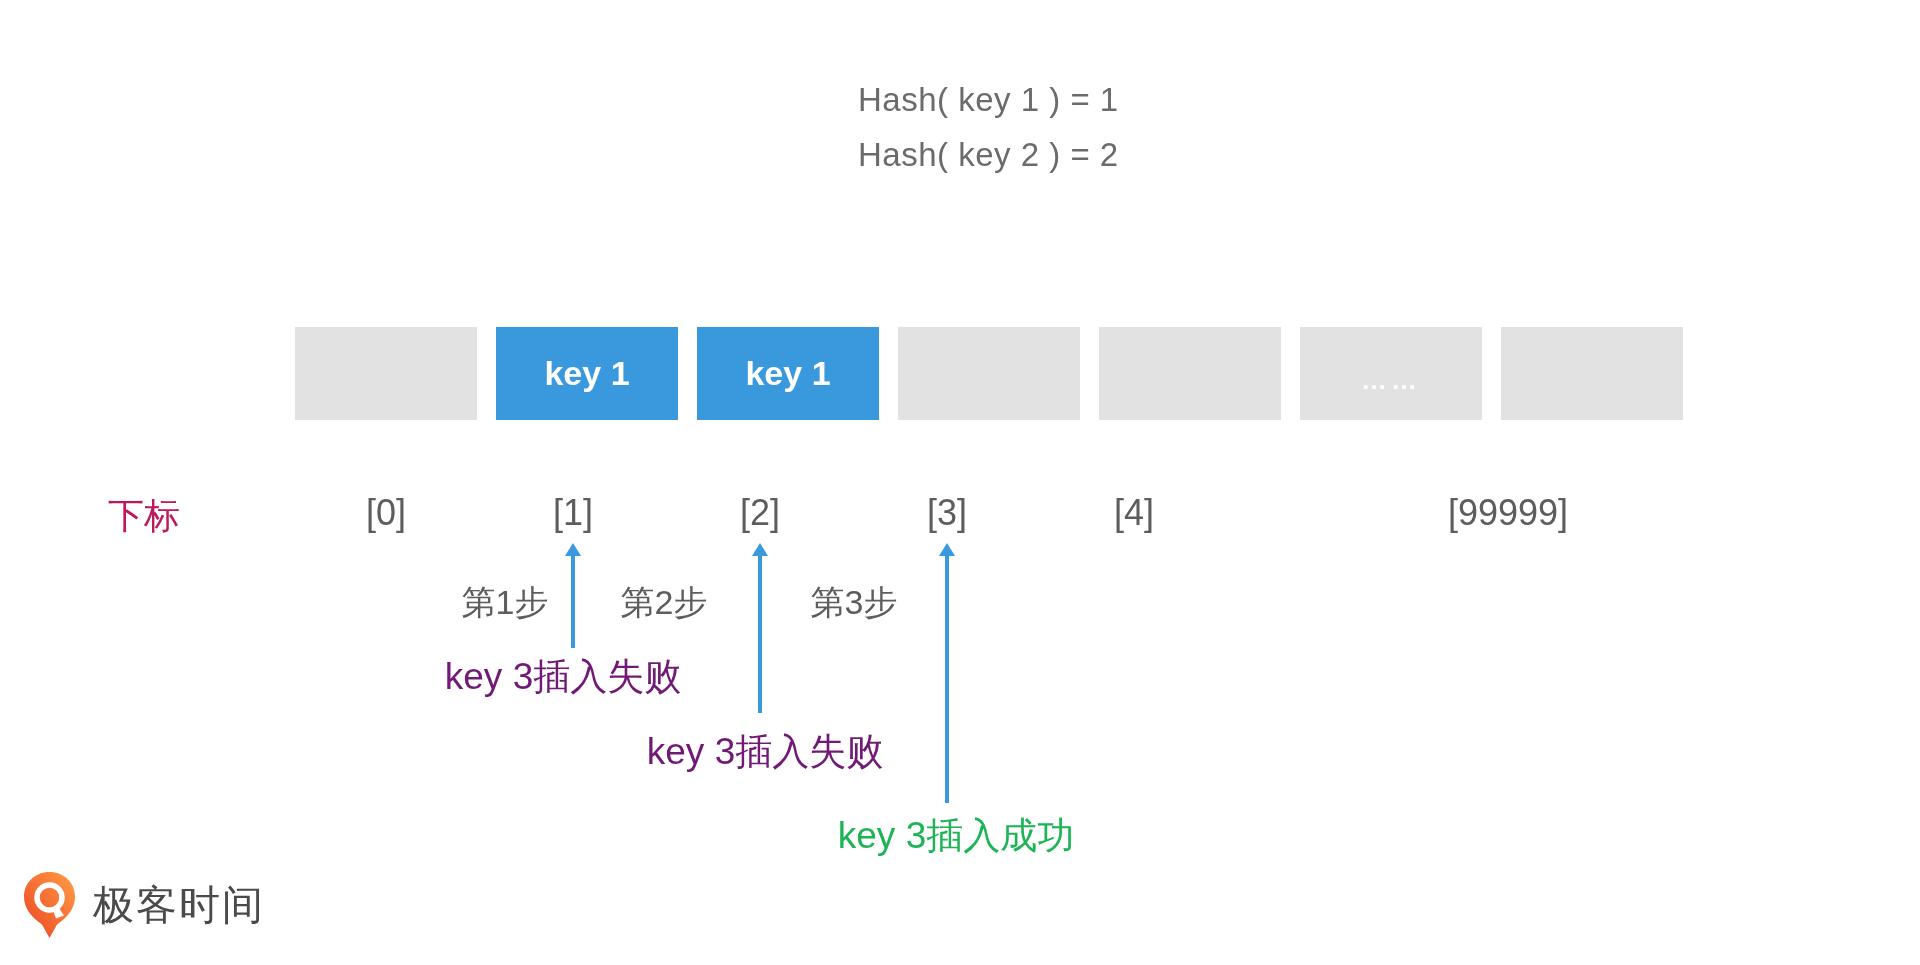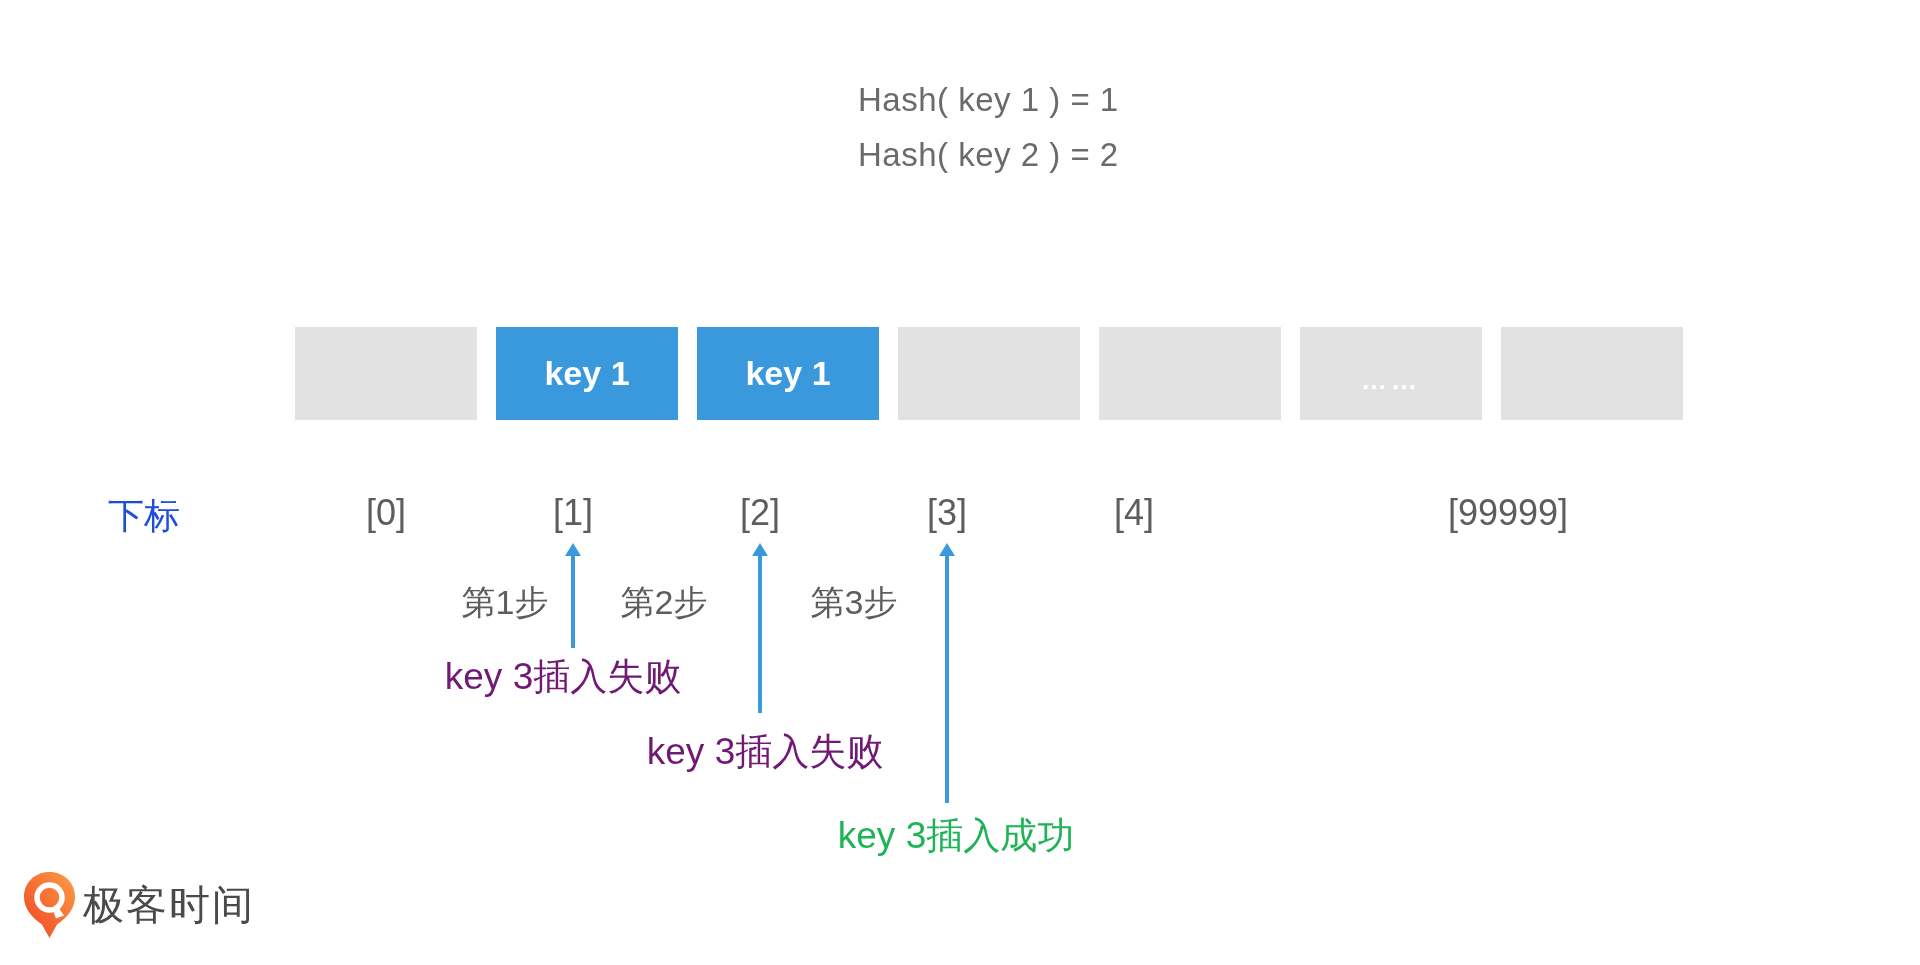--- a/index.html
+++ b/index.html
@@ -60,21 +60,21 @@
     letter-spacing: 4px;
     padding-top: 14px;
   }
 
   
   .idx-title {
     position: absolute;
     left: 108px;
     top: 492px;
     font-size: 36px;
-    color: #1d4ed8;
+    color: #be185d;
     white-space: nowrap;
   }
   .idx-label {
     position: absolute;
     top: 492px;
     transform: translateX(-50%);
     font-size: 36px;
     color: #5d5d5d;
     white-space: nowrap;
   }
@@ -128,21 +128,21 @@
   .anno-2 { left: 765px; top: 727px; }
   .anno-3 { left: 956px; top: 811px; }
 
   
   .logo {
     position: absolute;
     left: 23px;
     top: 871px;
     display: flex;
     align-items: center;
-    gap: 7px;
+    gap: 17px;
   }
   .logo-icon { width: 53px; height: 68px; display: block; }
   .logo-text {
     font-size: 41px;
     color: #4a4a4a;
     letter-spacing: 2px;
     white-space: nowrap;
   }
 </style>
 </head>

